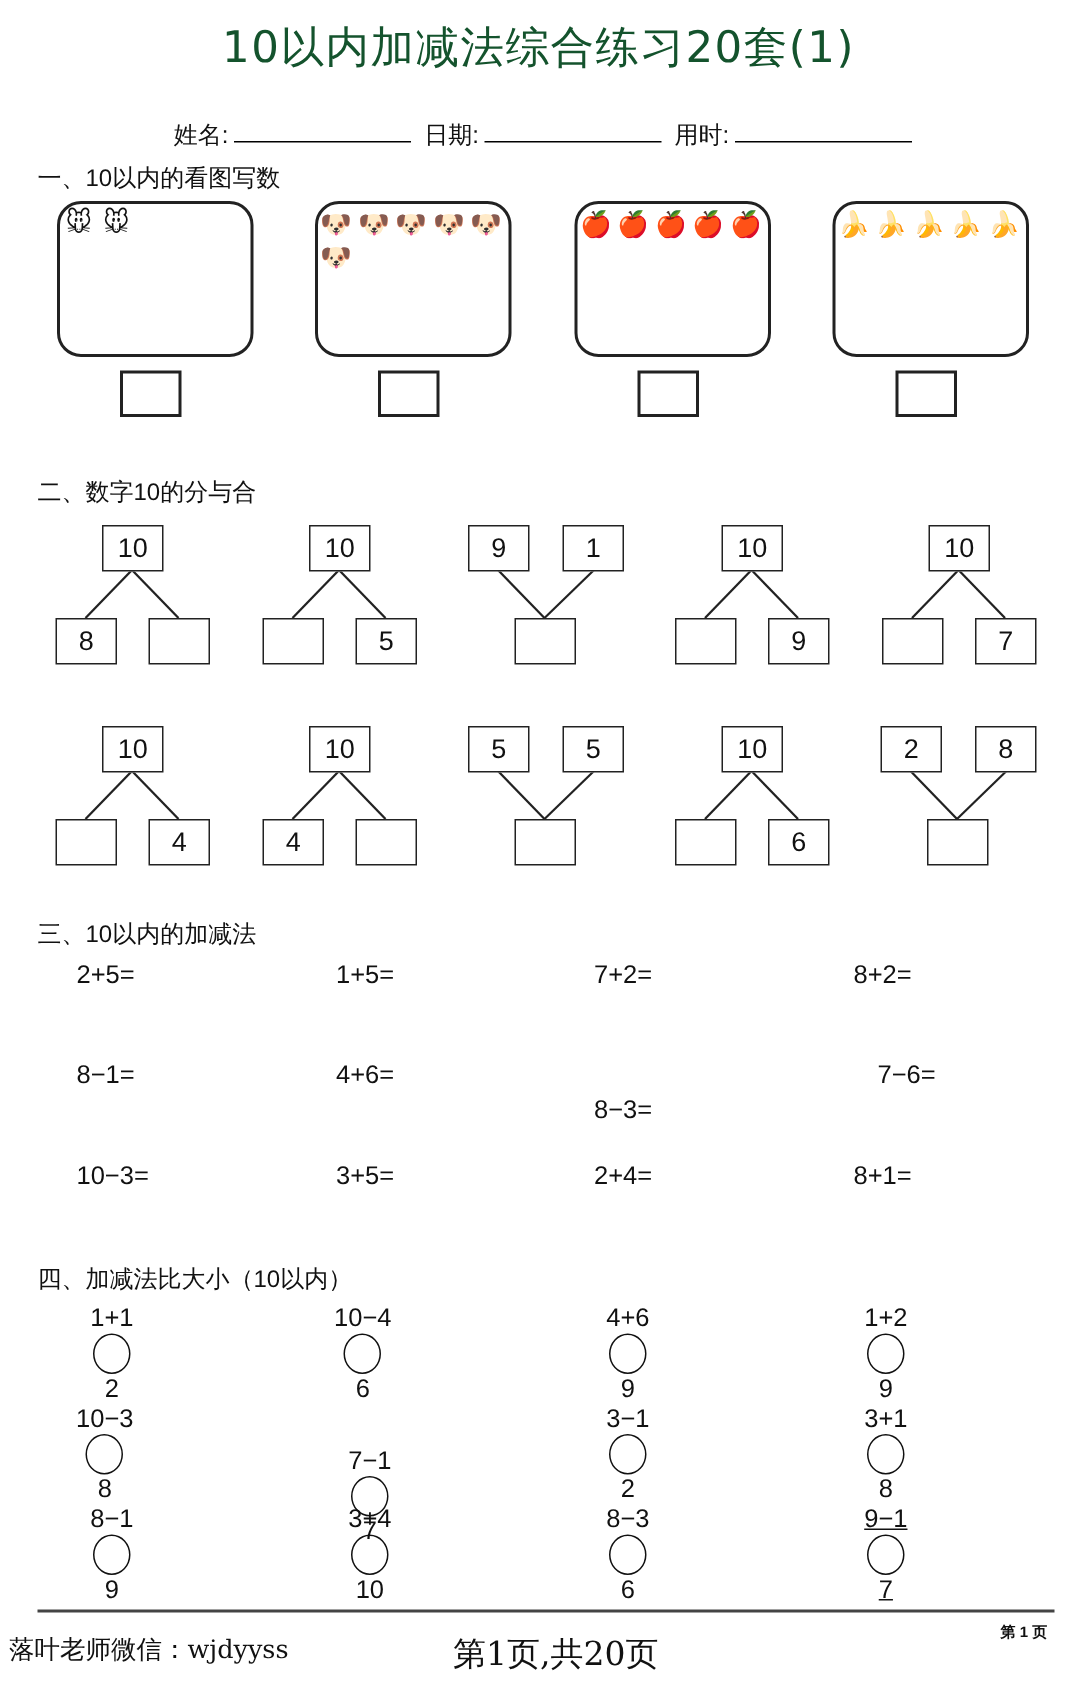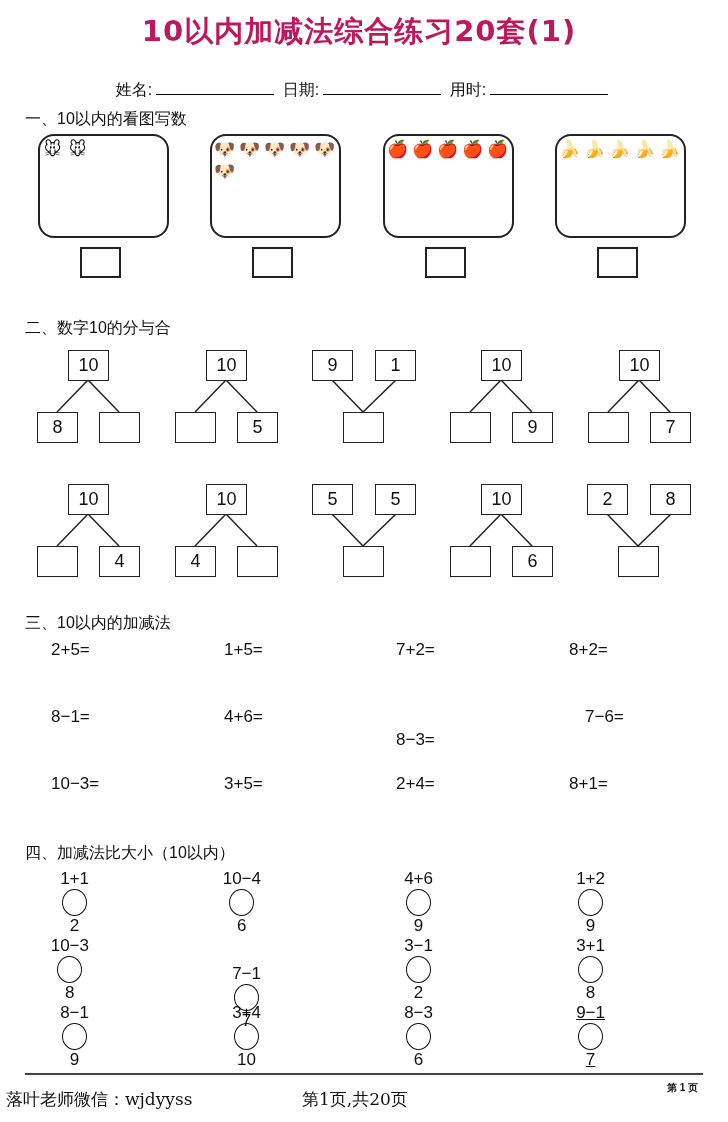--- a/index.html
+++ b/index.html
@@ -1,33 +1,33 @@
 <!DOCTYPE html>
 <html><head>
 <meta charset="utf-8">
 <style>
   * { box-sizing: border-box; margin: 0; padding: 0; }
   html, body { width: 728px; height: 1122px; background: #ffffff; overflow: hidden; }
   body { position: relative; font-family: "Liberation Sans", "DejaVu Sans", sans-serif; color: #111; }
   .abs { position: absolute; }
-  .title { left: 0; width: 718px; top: 12px; text-align: center; font-family: "DejaVu Sans", sans-serif; font-size: 29px; font-weight: bold; letter-spacing: 1px; color: #be185d; }
+  .title { left: 0; width: 718px; top: 12px; text-align: center; font-family: "DejaVu Sans", sans-serif; font-size: 29px; font-weight: normal; letter-spacing: 1px; color: #14532d; }
   .info { top: 80px; left: 0; width: 728px; text-align: center; font-size: 16px; }
   .info span.line { display: inline-block; width: 118px; border-bottom: 1px solid #000; height: 14px; margin: 0 4px; vertical-align: baseline; }
   .sec { font-size: 16px; left: 25px; color: #111; }
   .picbox { border: 2px solid #222; border-radius: 16px; width: 131px; height: 104px; top: 134px; }
   .anbox { border: 2px solid #222; width: 41px; height: 31px; top: 247px; }
   .icons { position: absolute; left: 0; top: 2px; display: flex; flex-wrap: wrap; width: 128px; }
   .ico { width: 25px; height: 22px; display: flex; align-items: center; justify-content: center; }
   .nbox { position: absolute; width: 41px; height: 31px; border: 1.5px solid #222; font-size: 18px; display: flex; align-items: center; justify-content: center; background: #fff; }
   .eq { position: absolute; font-size: 17px; }
   .cmp { position: absolute; font-size: 17px; display: flex; align-items: center; flex-direction: column; }
   .circle { display: inline-block; width: 25px; height: 27px; border: 1.5px solid #111; border-radius: 50%; margin: 0 1px; }
   .footer-line { left: 25px; width: 678px; top: 1073px; height: 2px; background: #444; }
   .footer-left { left: 6px; top: 1088px; font-family: "DejaVu Serif", serif; font-size: 17px; }
-  .footer-mid { left: 302px; top: 1088px; font-family: "DejaVu Serif", serif; font-size: 17px; }
+  .footer-mid { left: 302px; top: 1088px; font-family: "DejaVu Serif", serif; font-size: 22px; }
   .footer-right { left: 667px; top: 1081px; font-size: 10px; font-weight: bold; }
 </style>
 </head>
 <body>
 
 <div class="abs title">10以内加减法综合练习20套(1)</div>
 
 <div class="abs info">
   <span>姓名:</span><span class="line"></span>
   <span>日期:</span><span class="line"></span>

